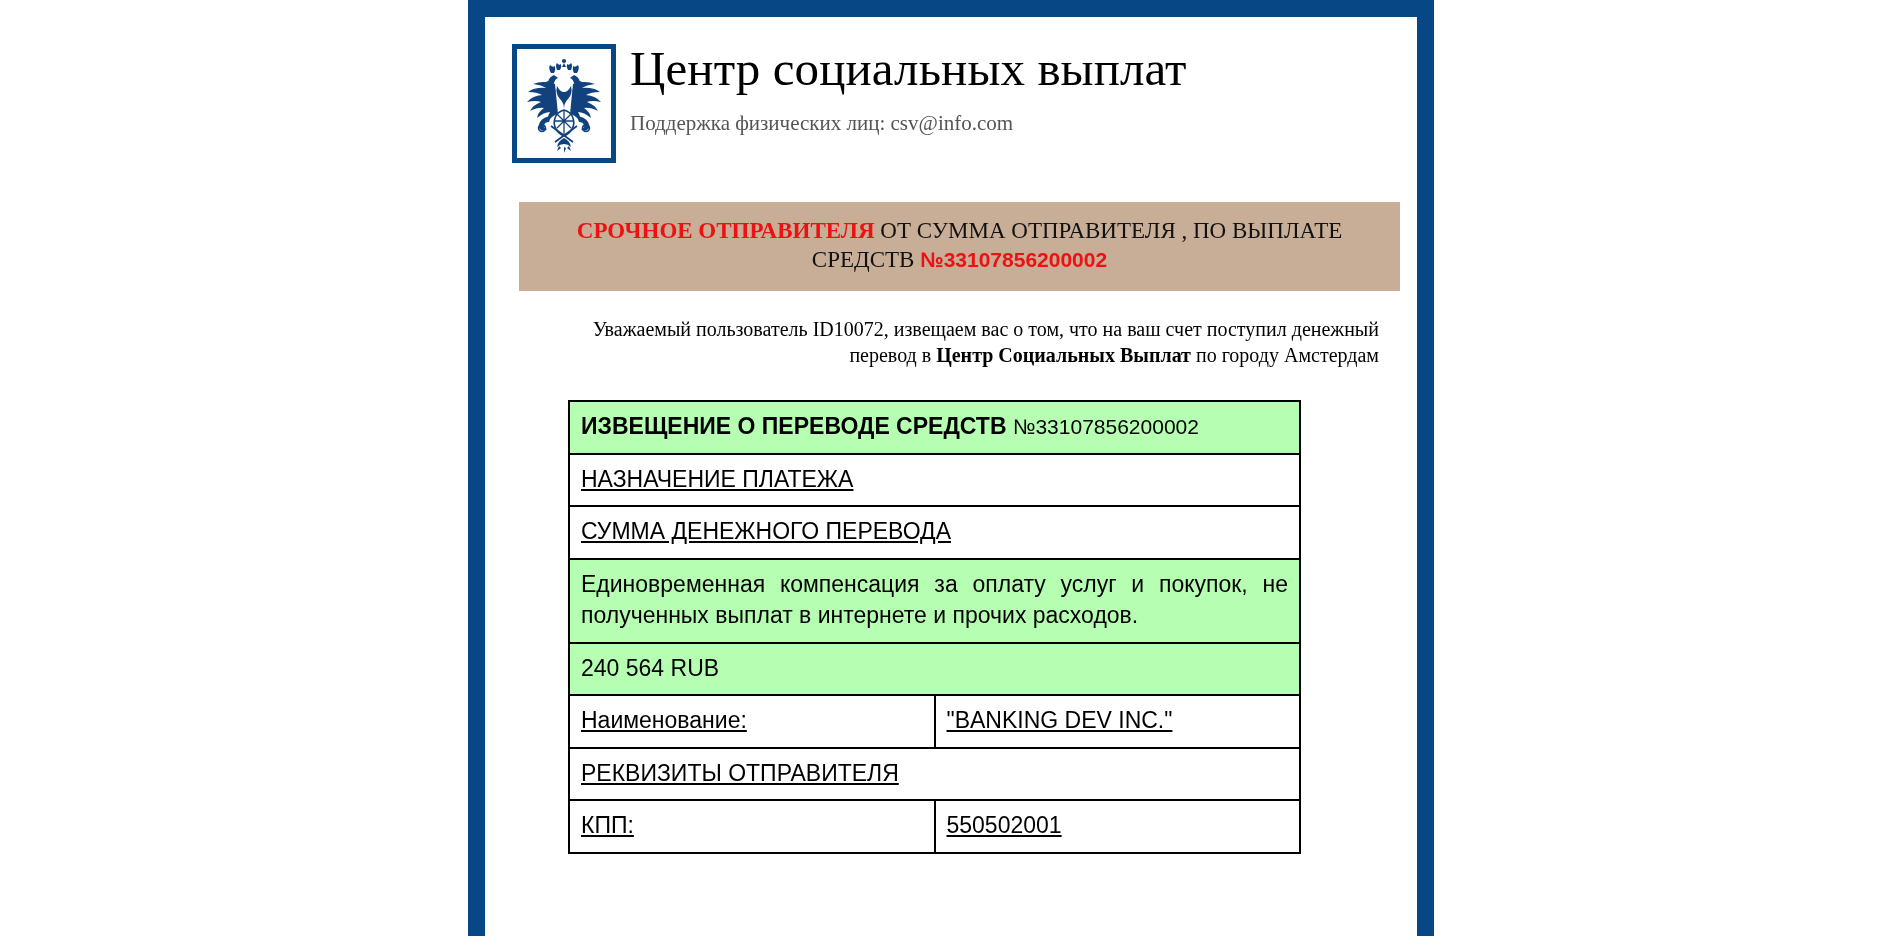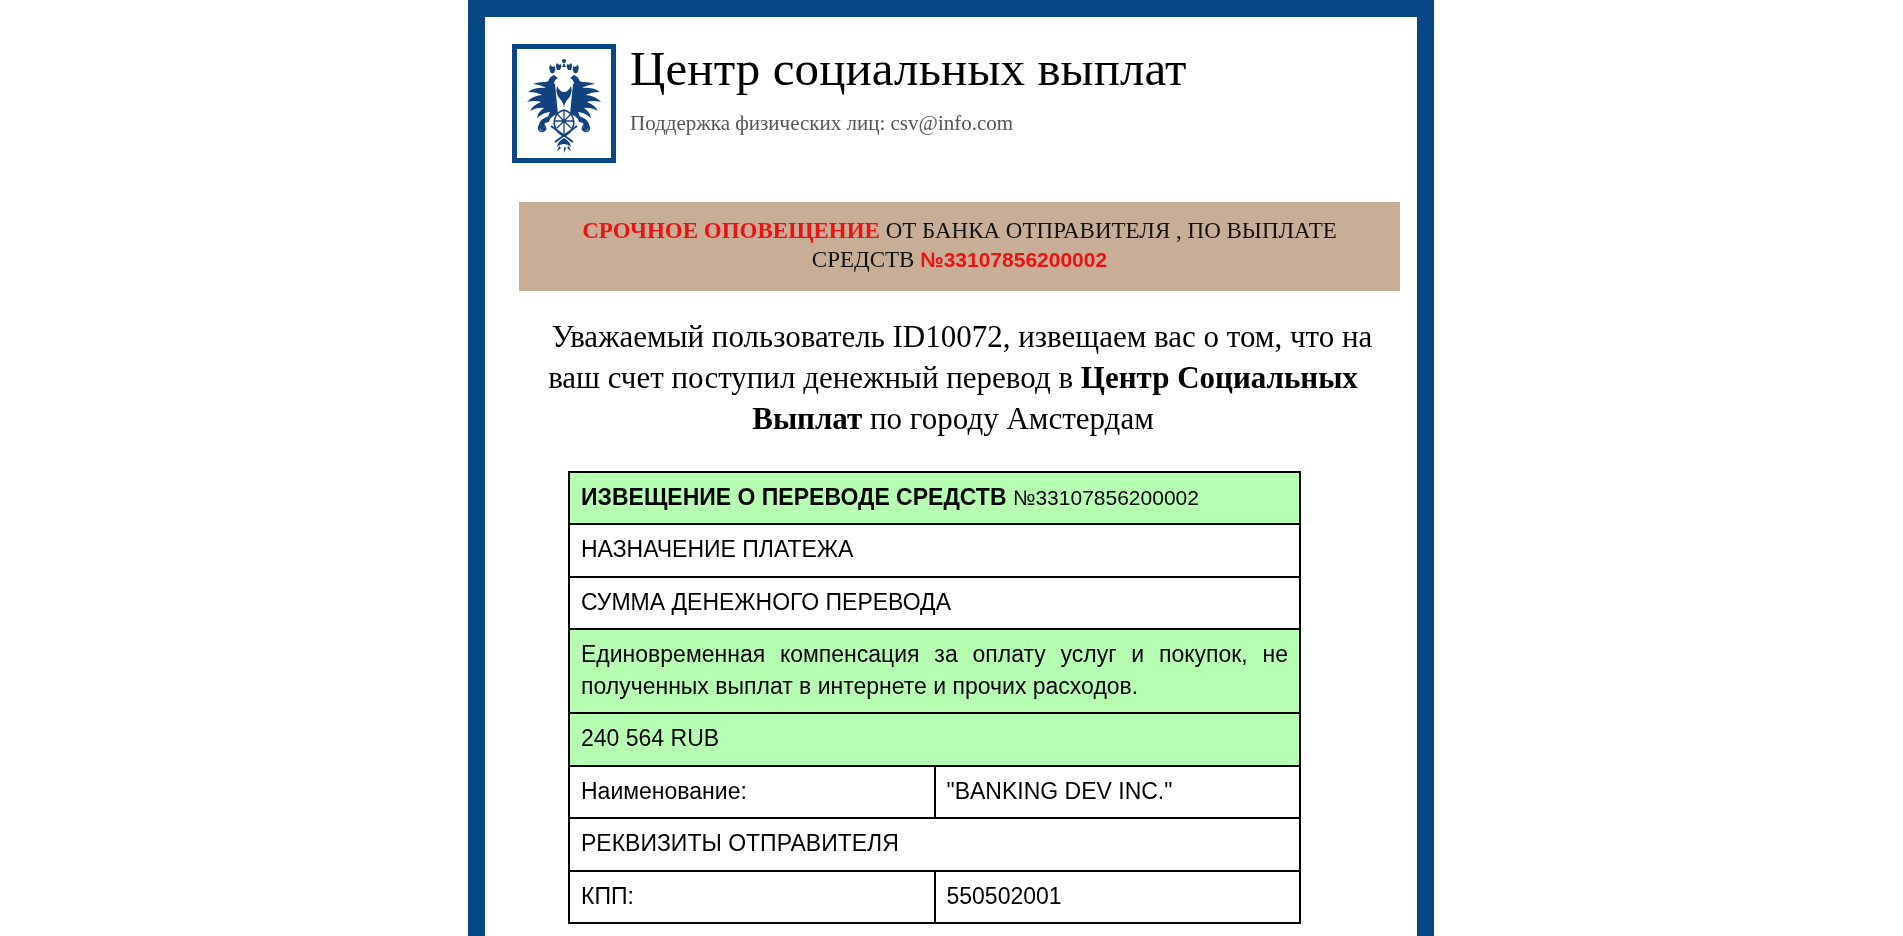--- a/index.html
+++ b/index.html
@@ -109,24 +109,24 @@
     color: #ee1111;
     font-weight: bold;
     font-family: "Liberation Sans", "DejaVu Sans", sans-serif;
     font-size: 21px;
   }
 
   
   .intro {
     margin: 25px 38px 0 42px;
     font-family: "Liberation Serif", "DejaVu Serif", serif;
-    font-size: 31px;
+    font-size: 20px;
     line-height: 1.33;
     color: #000000;
-    text-align: center;
+    text-align: right;
     text-indent: 18px;
   }
   .intro b { font-weight: bold; }
 
   
   .notice-table-wrap {
     margin: 31px 0 0 0;
     padding-left: 83px;
     padding-right: 50px;
   }
@@ -139,21 +139,21 @@
   table.notice td {
     border: 2px solid #000000;
     padding: 9px 11px 10px 11px;
     vertical-align: middle;
     font-family: "Liberation Sans", "DejaVu Sans", sans-serif;
     font-size: 23px;
     line-height: 1.37;
     color: #000000;
   }
   td.green { background: #b6ffb2; }
-  td.white { background: #ffffff; }
+  td.white { background: #ffffff; text-decoration: underline; }
 
   td.hdr {
     font-family: "Liberation Serif", "DejaVu Serif", serif;
     font-weight: bold;
     font-size: 23px;
     padding-top: 8px;
     padding-bottom: 9px;
   }
   td.hdr .hdr-num {
     font-family: "Liberation Sans", "DejaVu Sans", sans-serif;
@@ -216,21 +216,21 @@
             </g>
           </svg>
         </div>
         <div class="masthead-text">
           <h1 class="site-title">Центр социальных выплат</h1>
           <div class="site-subtitle">Поддержка физических лиц: csv@info.com</div>
         </div>
       </div>
 
       <div class="alert-banner">
-        <span class="alert-strong">СРОЧНОЕ ОПОВЕЩЕНИЕ</span><span> ОТ БАНКА ОТПРАВИТЕЛЯ , ПО ВЫПЛАТЕ СРЕДСТВ </span><span class="alert-num">№33107856200002</span>
+        <span class="alert-strong">СРОЧНОЕ ОТПРАВИТЕЛЯ</span><span> ОТ СУММА ОТПРАВИТЕЛЯ , ПО ВЫПЛАТЕ СРЕДСТВ </span><span class="alert-num">№33107856200002</span>
       </div>
 
       <p class="intro"><span>Уважаемый пользователь ID10072, извещаем вас о том, что на ваш счет поступил денежный перевод в </span><b>Центр Социальных Выплат</b><span> по городу Амстердам</span></p>
 
       <div class="notice-table-wrap">
         <table class="notice">
           <tbody>
             <tr>
               <td class="green hdr" colspan="2"><span>ИЗВЕЩЕНИЕ О ПЕРЕВОДЕ СРЕДСТВ</span> <span class="hdr-num">№33107856200002</span></td>
             </tr>

